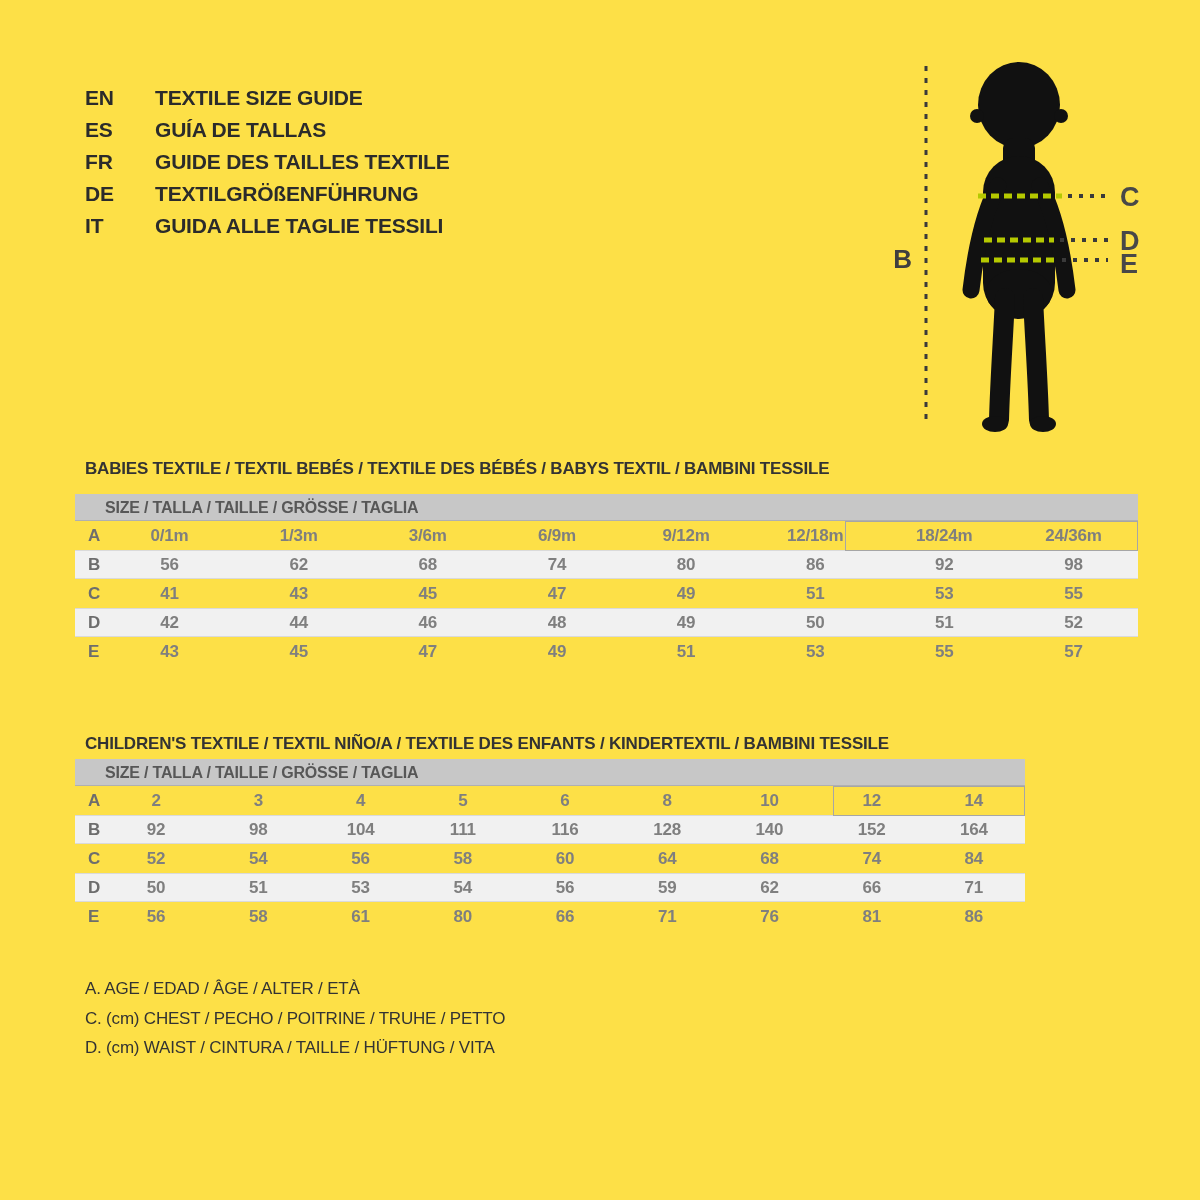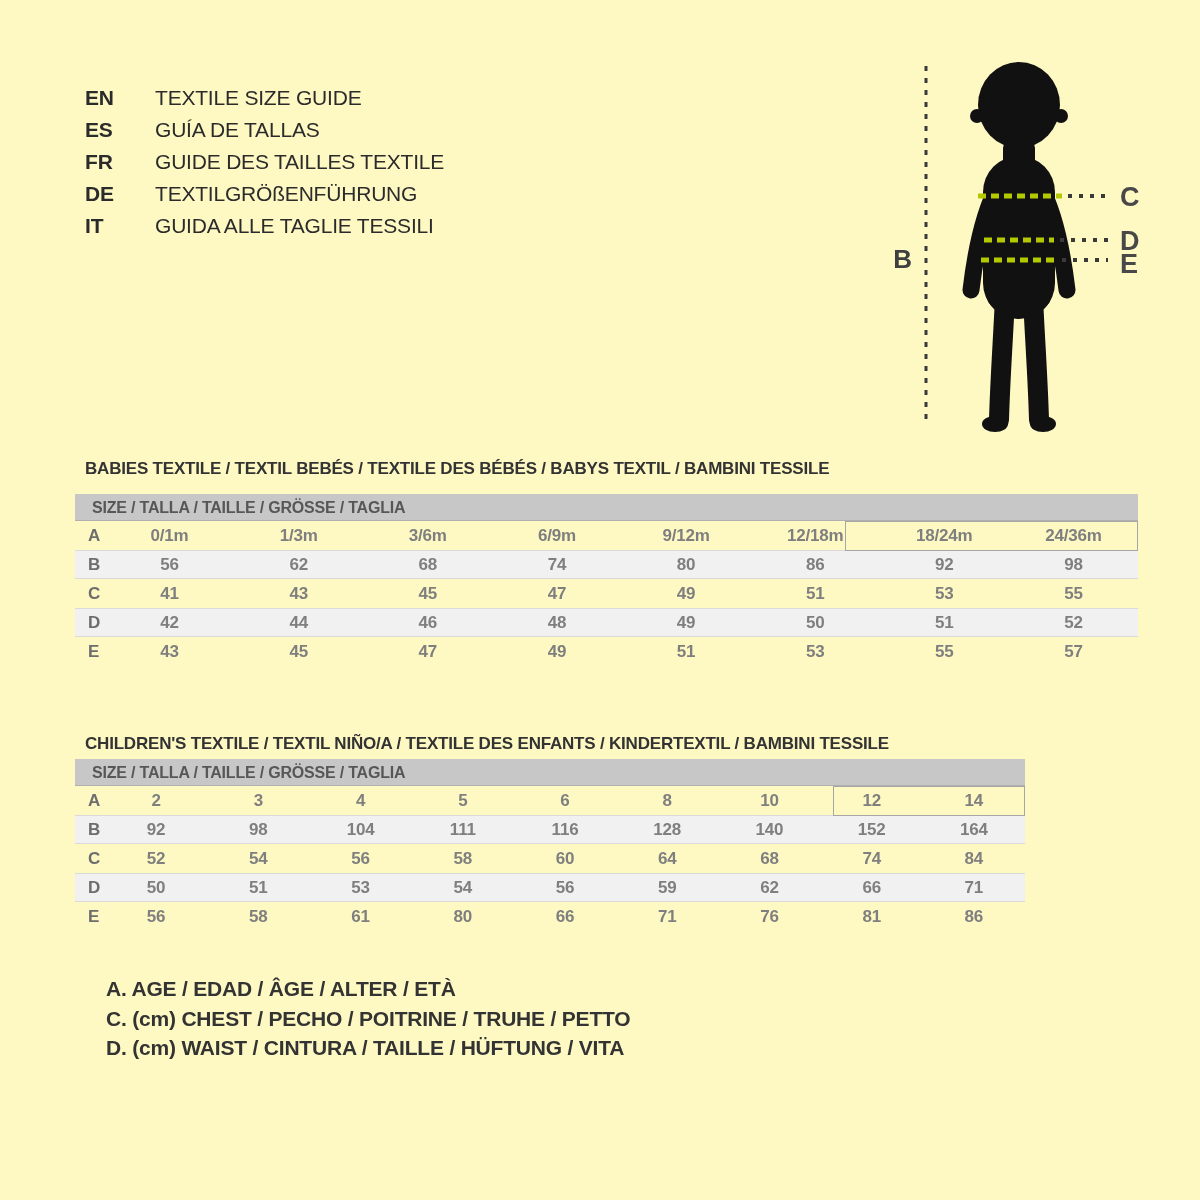--- a/index.html
+++ b/index.html
@@ -1,55 +1,55 @@
 <!DOCTYPE html>
 <html><head>
 <meta charset="utf-8">
 <style>
   html,body{margin:0;padding:0;background:#ffffff;}
-  .canvas{position:relative;width:1200px;height:1200px;background:#fef9c3;
+  .canvas{position:relative;width:1200px;height:1200px;background:#fde047;
           font-family:"Liberation Sans",sans-serif;overflow:hidden;}
 
   
   .lang-list{position:absolute;left:85px;top:82px;}
   .lang-row{display:flex;height:32px;align-items:center;}
   .lang-code{width:70px;font-size:21px;font-weight:bold;color:#2b2b2b;letter-spacing:-0.2px;}
-  .lang-title{font-size:21px;font-weight:normal;color:#2b2b2b;letter-spacing:-0.2px;white-space:nowrap;}
+  .lang-title{font-size:21px;font-weight:bold;color:#2b2b2b;letter-spacing:-0.2px;white-space:nowrap;}
 
   
   .figure{position:absolute;left:860px;top:50px;width:340px;height:400px;}
 
   
   .section-heading{position:absolute;left:85px;font-size:17px;font-weight:bold;color:#333333;
                    letter-spacing:-0.2px;white-space:nowrap;margin-top:13px;}
   .babies-heading{top:446px;}
   .children-heading{top:721px;}
 
   
   .size-table{position:absolute;box-sizing:border-box;}
   .babies-table{left:75px;top:494px;width:1063px;--cols:8;}
   .children-table{left:75px;top:759px;width:950px;--cols:9;}
   .t-bar{height:27px;line-height:27px;background:#c7c7c7;border-bottom:1px solid #b0b0b0;
-         padding-left:17px;font-size:16px;font-weight:bold;color:#575757;letter-spacing:-0.2px;
+         padding-left:30px;font-size:16px;font-weight:bold;color:#575757;letter-spacing:-0.2px;
          box-sizing:border-box;}
   .t-row{display:grid;grid-template-columns:30px repeat(var(--cols),1fr);
          height:29px;line-height:29px;box-sizing:border-box;}
   .t-row.stripe{background:#f1f1f1;border-top:1px solid #dadada;border-bottom:1px solid #dadada;line-height:27px;}
   .t-label{padding-left:13px;font-size:17px;font-weight:bold;color:#6d6d6d;}
   .t-cell{text-align:center;font-size:17px;font-weight:bold;color:#7f7f7f;letter-spacing:-0.2px;}
 
   .hl-box{position:absolute;top:27px;height:30px;box-sizing:border-box;
           border:1px solid #a6a6a6;background:transparent;pointer-events:none;}
   .babies-hl{left:72.4%;width:27.6%;}
   .children-hl{left:79.8%;width:20.2%;}
 
   
   .legend{position:absolute;left:85px;top:974px;}
-  .legend-line{height:29.5px;line-height:29.5px;font-size:21px;font-weight:bold;color:#333333;
-               letter-spacing:-0.2px;white-space:nowrap;margin-left:21px;}
+  .legend-line{height:29.5px;line-height:29.5px;font-size:17px;font-weight:normal;color:#333333;
+               letter-spacing:-0.2px;white-space:nowrap;}
 </style>
 </head>
 <body>
 
 <div class="canvas">
 
   <div class="lang-list">
     <div class="lang-row">
       <span class="lang-code">EN</span>
       <span class="lang-title">TEXTILE SIZE GUIDE</span>

